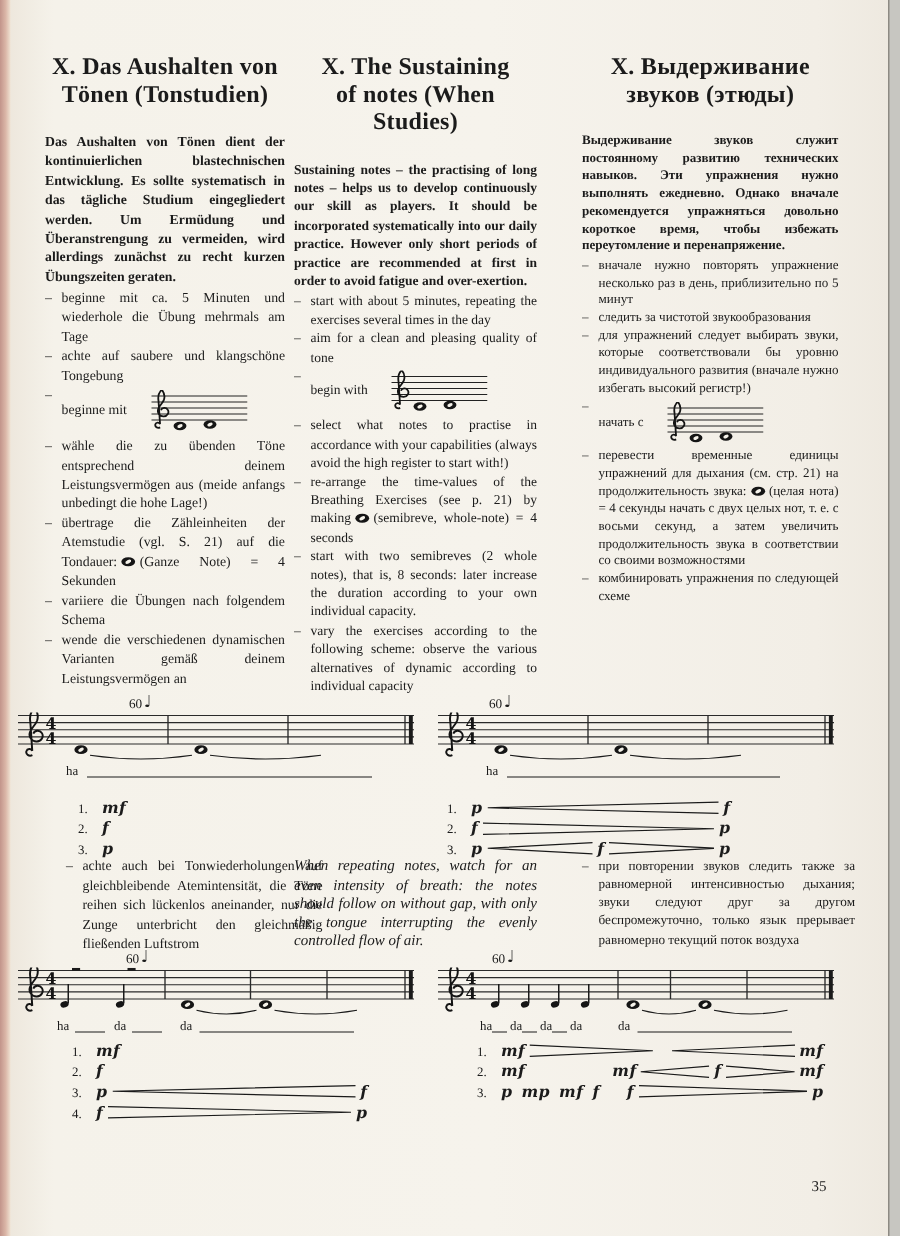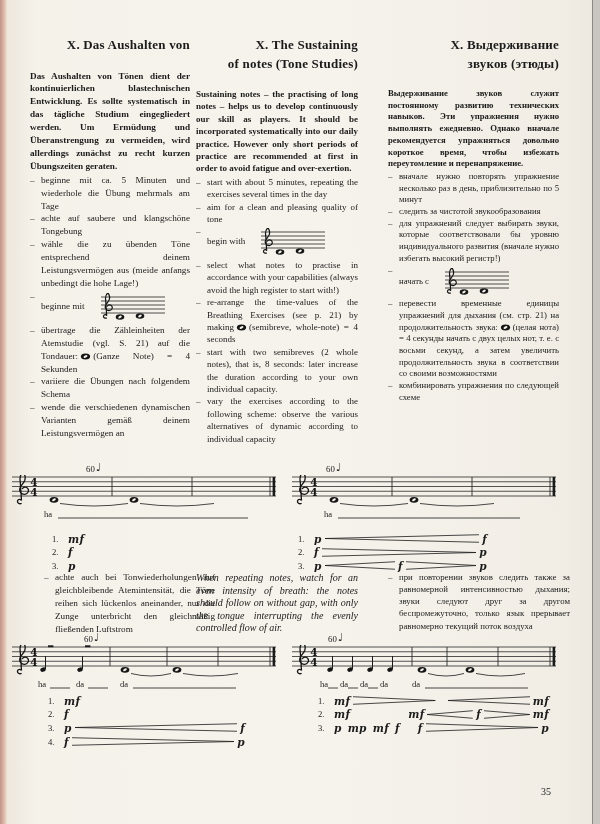--- a/index.html
+++ b/index.html
@@ -18,21 +18,21 @@
   .edge-left{position:absolute;left:0;top:0;bottom:0;width:7px;
     background:linear-gradient(90deg,#c2948a,#dbb7a8 55%,#efe2d2);}
   .edge-right{position:absolute;left:592px;top:0;width:8px;height:824px;
     background:#c7c6c1;border-left:1px solid #8d8a83;}
 
   
   .col{position:absolute;top:36px;text-align:justify;max-height:426px;overflow:hidden;}
   #col-de{left:30px;width:160px;font-size:9.2px;line-height:12.9px;}
   #col-en{left:196px;width:162px;font-size:9.0px;line-height:12.4px;}
   #col-ru{left:388px;width:171px;font-size:8.7px;line-height:11.7px;}
-  .title{font-weight:bold;font-size:13px;line-height:18.5px;text-align:right;
+  .title{font-weight:bold;font-size:16px;line-height:18.5px;text-align:center;
     margin:0 0 15px 0;letter-spacing:.2px;}
   .title span{display:block;}
   .intro{margin:0 0 1px 0;font-weight:bold;}
   ul.bullets{margin:0;padding:0;list-style:none;}
   ul.bullets li{position:relative;padding-left:11px;}
   ul.bullets li::before{content:"–";position:absolute;left:0;top:0;}
   .note-glyph{display:inline-block;vertical-align:-1px;margin:0 2px;}
   .staff-slot{display:inline-block;vertical-align:middle;margin-left:8px;position:relative;top:3px;}
 
   
@@ -66,59 +66,60 @@
   .page-number{position:absolute;left:541px;top:786px;font-size:10px;}
 </style>
 </head>
 <body>
 
 <div class="page">
 
   <div class="col" id="col-de">
     <h1 class="title">
       <span>X. Das Aushalten von</span>
+      <span>Tönen (Tonstudien)</span>
     </h1>
     <p class="intro">Das Aushalten von Tönen dient der kontinuierlichen blastechnischen Entwicklung. Es sollte systematisch in das tägliche Studium eingegliedert werden. Um Ermüdung und Überanstrengung zu vermeiden, wird allerdings zunächst zu recht kurzen Übungszeiten geraten.</p>
     <ul class="bullets">
         <li><span>beginne mit ca. 5 Minuten und wiederhole die Übung mehrmals am Tage</span></li>
         <li><span>achte auf saubere und klangschöne Tongebung</span></li>
-        <li><span>wähle die zu übenden Töne entsprechend deinem Leistungsvermögen aus (meide anfangs unbedingt die hohe Lage!)</span></li>
         <li><span>beginne mit</span><span class="staff-slot"><svg width="72" height="30" viewBox="0 0 72 30">
               <g stroke="#222" stroke-width="0.8">
                 <line x1="8" y1="4" x2="72" y2="4"></line>
                 <line x1="8" y1="8" x2="72" y2="8"></line>
                 <line x1="8" y1="12" x2="72" y2="12"></line>
                 <line x1="8" y1="16" x2="72" y2="16"></line>
                 <line x1="8" y1="20" x2="72" y2="20"></line>
               </g>
               <g transform="translate(8.5,2.2) scale(0.8)">
                 <path d="M6.6,28.4 c-2.4,1.1 -4.6,-0.7 -4,-2.6 c0.5,-1.7 3.1,-2 3.9,-0.2 L5.2,6.2 c-0.6,-3.7 0.4,-7 2.7,-9.2 c2.1,2.5 2.8,5.6 1.8,8.5 c-1,2.7 -3.7,4.7 -4.7,7.5 c-1.2,3.4 1.3,6.5 4.6,6.3 c3.1,-0.2 4.8,-3.3 3.3,-5.6 c-1.4,-2.3 -4.8,-2 -5.7,0.4" fill="none" stroke="#141414" stroke-width="1.5"></path>
               </g>
               <g>
                 <ellipse cx="27" cy="24" rx="4.3" ry="2.8" fill="#151515"></ellipse>
                 <ellipse cx="27" cy="24" rx="1.9" ry="1.1" fill="#f5f2ea" transform="rotate(-28 27 24)"></ellipse>
               </g>
               <g>
                 <ellipse cx="47" cy="23" rx="4.3" ry="2.8" fill="#151515"></ellipse>
                 <ellipse cx="47" cy="23" rx="1.9" ry="1.1" fill="#f5f2ea" transform="rotate(-28 47 23)"></ellipse>
               </g>
             </svg></span></li>
+        <li><span>wähle die zu übenden Töne entsprechend deinem Leistungsvermögen aus (meide anfangs unbedingt die hohe Lage!)</span></li>
         <li><span>übertrage die Zähleinheiten der Atemstudie (vgl. S. 21) auf die Tondauer:</span><svg class="note-glyph" width="11" height="7" viewBox="0 0 11 7">
             <ellipse cx="5.5" cy="3.5" rx="4.6" ry="3" fill="#151515"></ellipse>
             <ellipse cx="5.5" cy="3.5" rx="2.1" ry="1.2" fill="#f5f2ea" transform="rotate(-28 5.5 3.5)"></ellipse>
           </svg><span class="t2">(Ganze Note) = 4 Sekunden</span></li>
         <li><span>variiere die Übungen nach folgendem Schema</span></li>
         <li><span>wende die verschiedenen dynamischen Varianten gemäß deinem Leistungsvermögen an</span></li>
       </ul>
   </div>
 
   <div class="col" id="col-en">
     <h1 class="title">
       <span>X. The Sustaining</span>
-      <span>of notes (Tone Studies)</span>
+      <span>of notes (When Studies)</span>
     </h1>
     <p class="intro">Sustaining notes – the practising of long notes – helps us to develop continuously our skill as players. It should be incorporated systematically into our daily practice. However only short periods of practice are recommended at first in order to avoid fatigue and over-exertion.</p>
     <ul class="bullets">
         <li><span>start with about 5 minutes, repeating the exercises several times in the day</span></li>
         <li><span>aim for a clean and pleasing quality of tone</span></li>
         <li><span>begin with</span><span class="staff-slot"><svg width="72" height="30" viewBox="0 0 72 30">
               <g stroke="#222" stroke-width="0.8">
                 <line x1="8" y1="4" x2="72" y2="4"></line>
                 <line x1="8" y1="8" x2="72" y2="8"></line>
                 <line x1="8" y1="12" x2="72" y2="12"></line>

